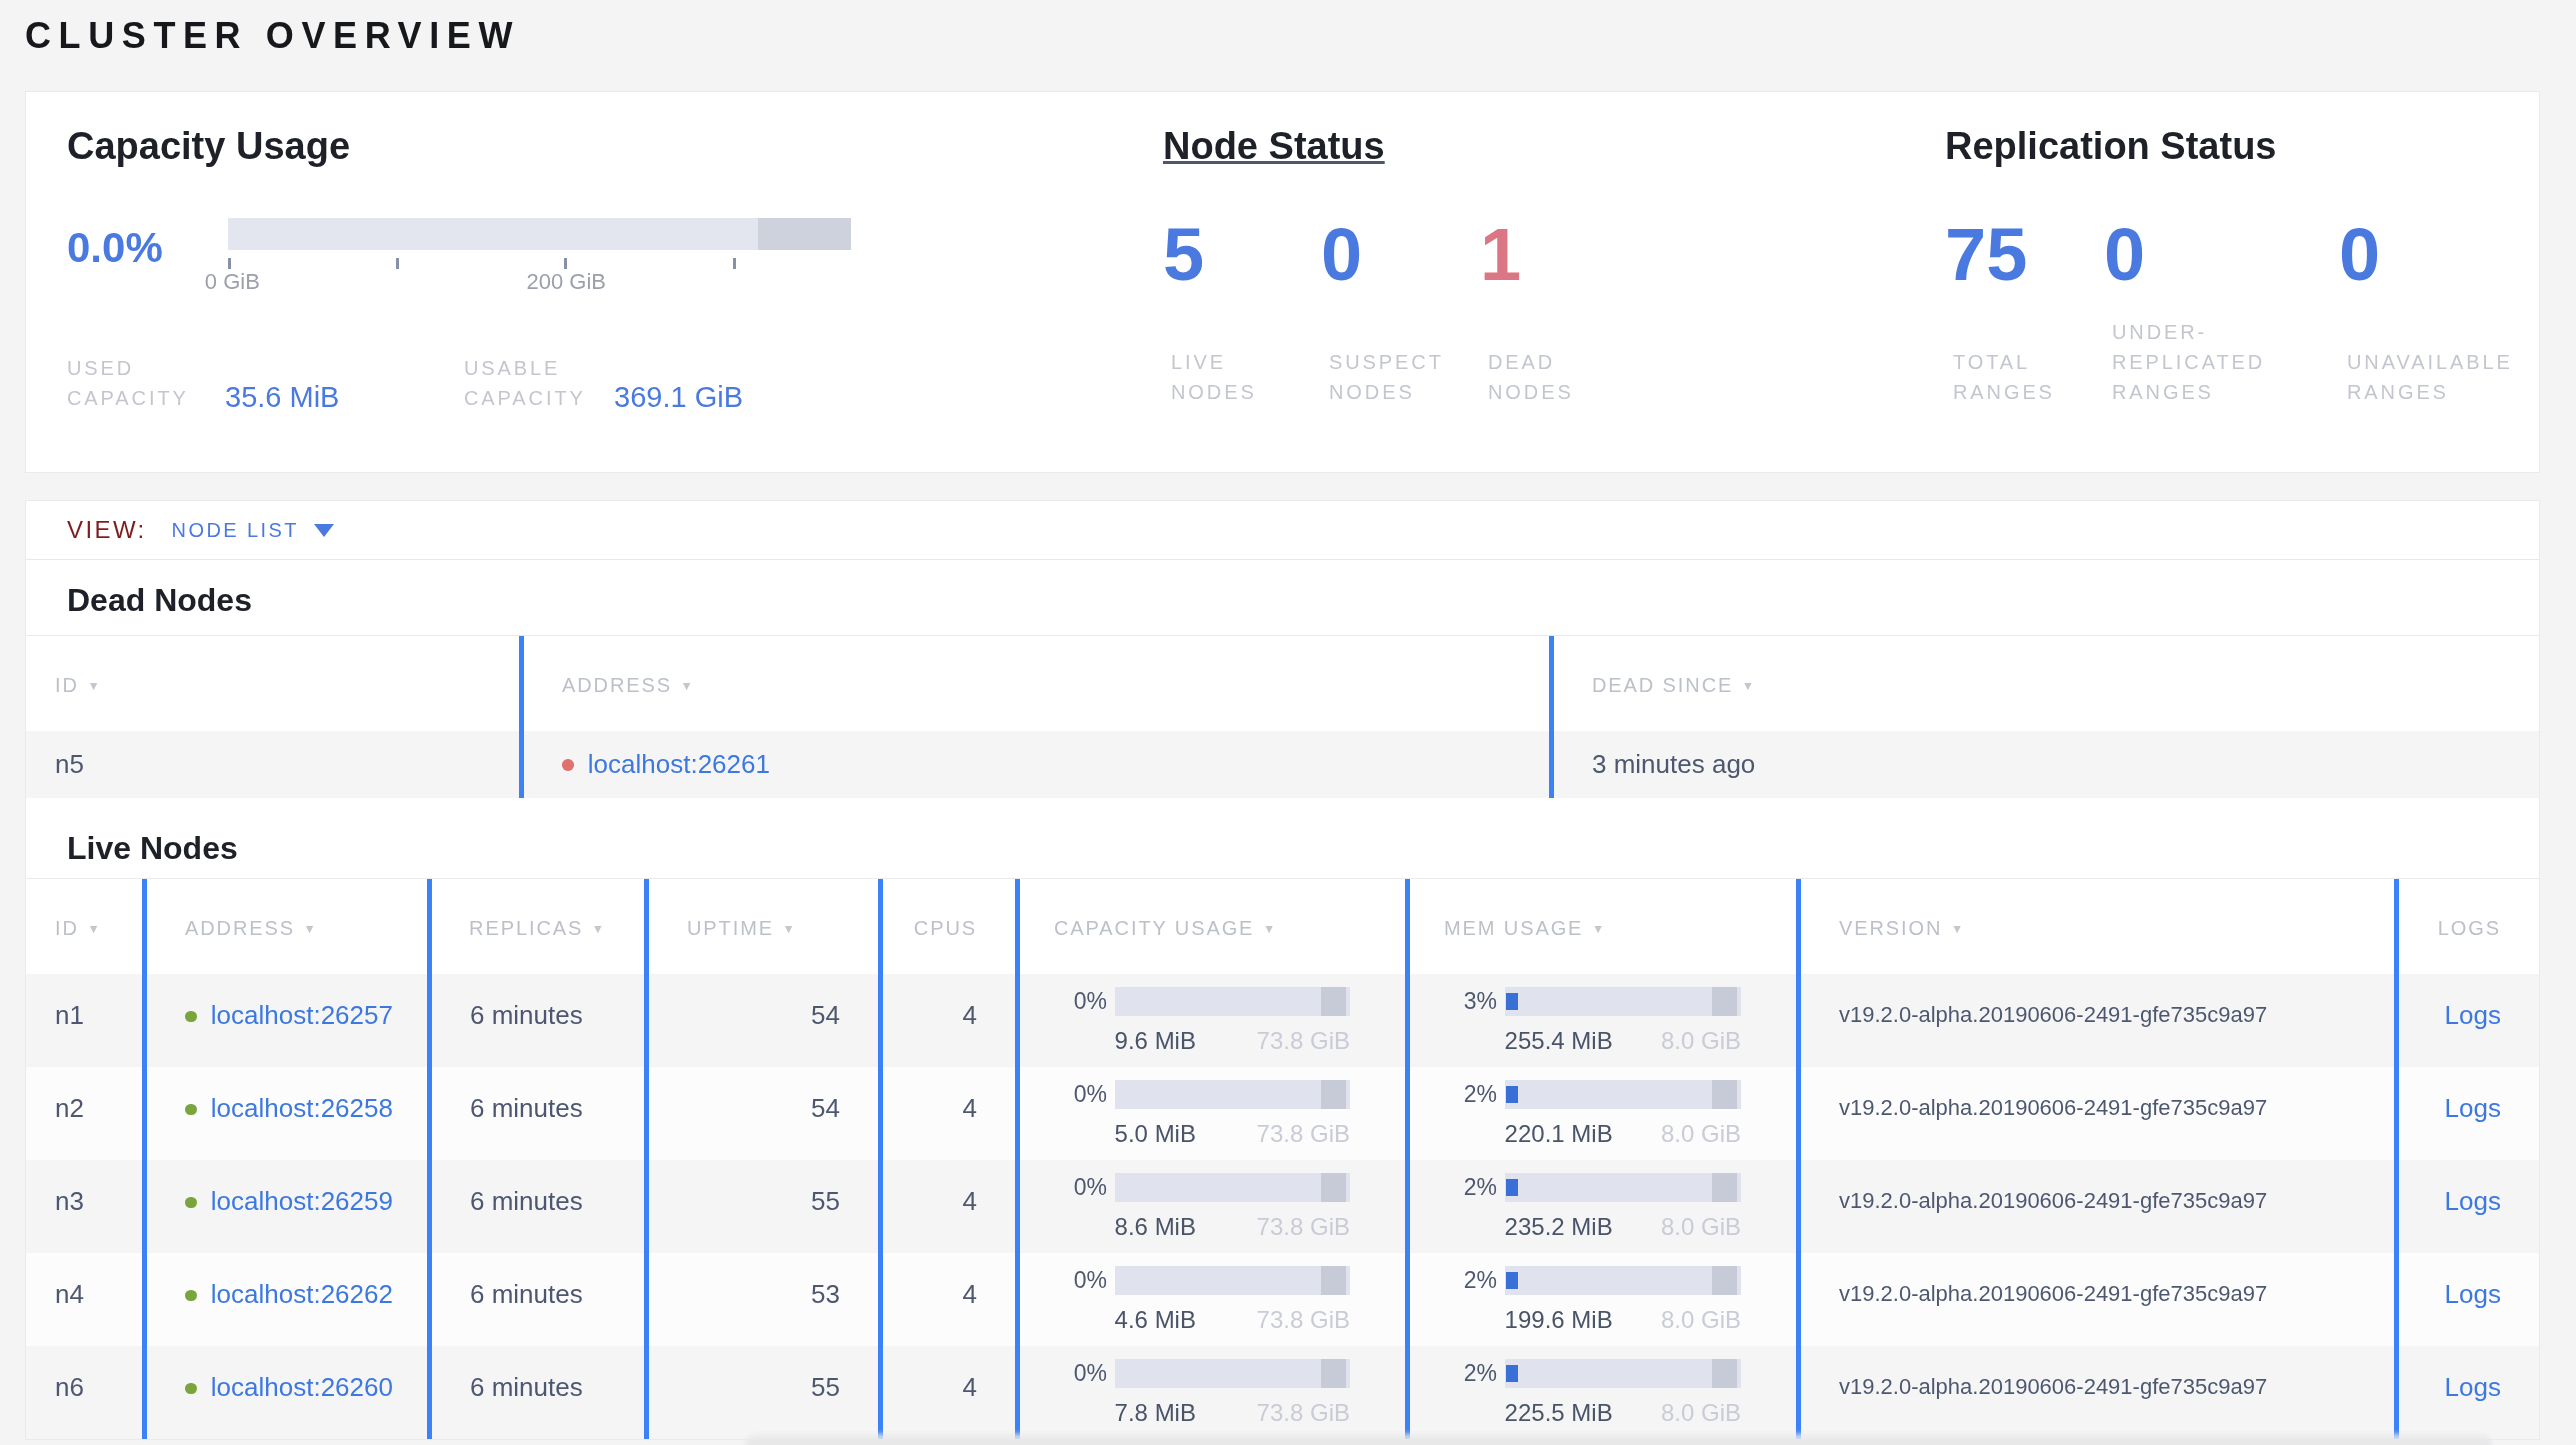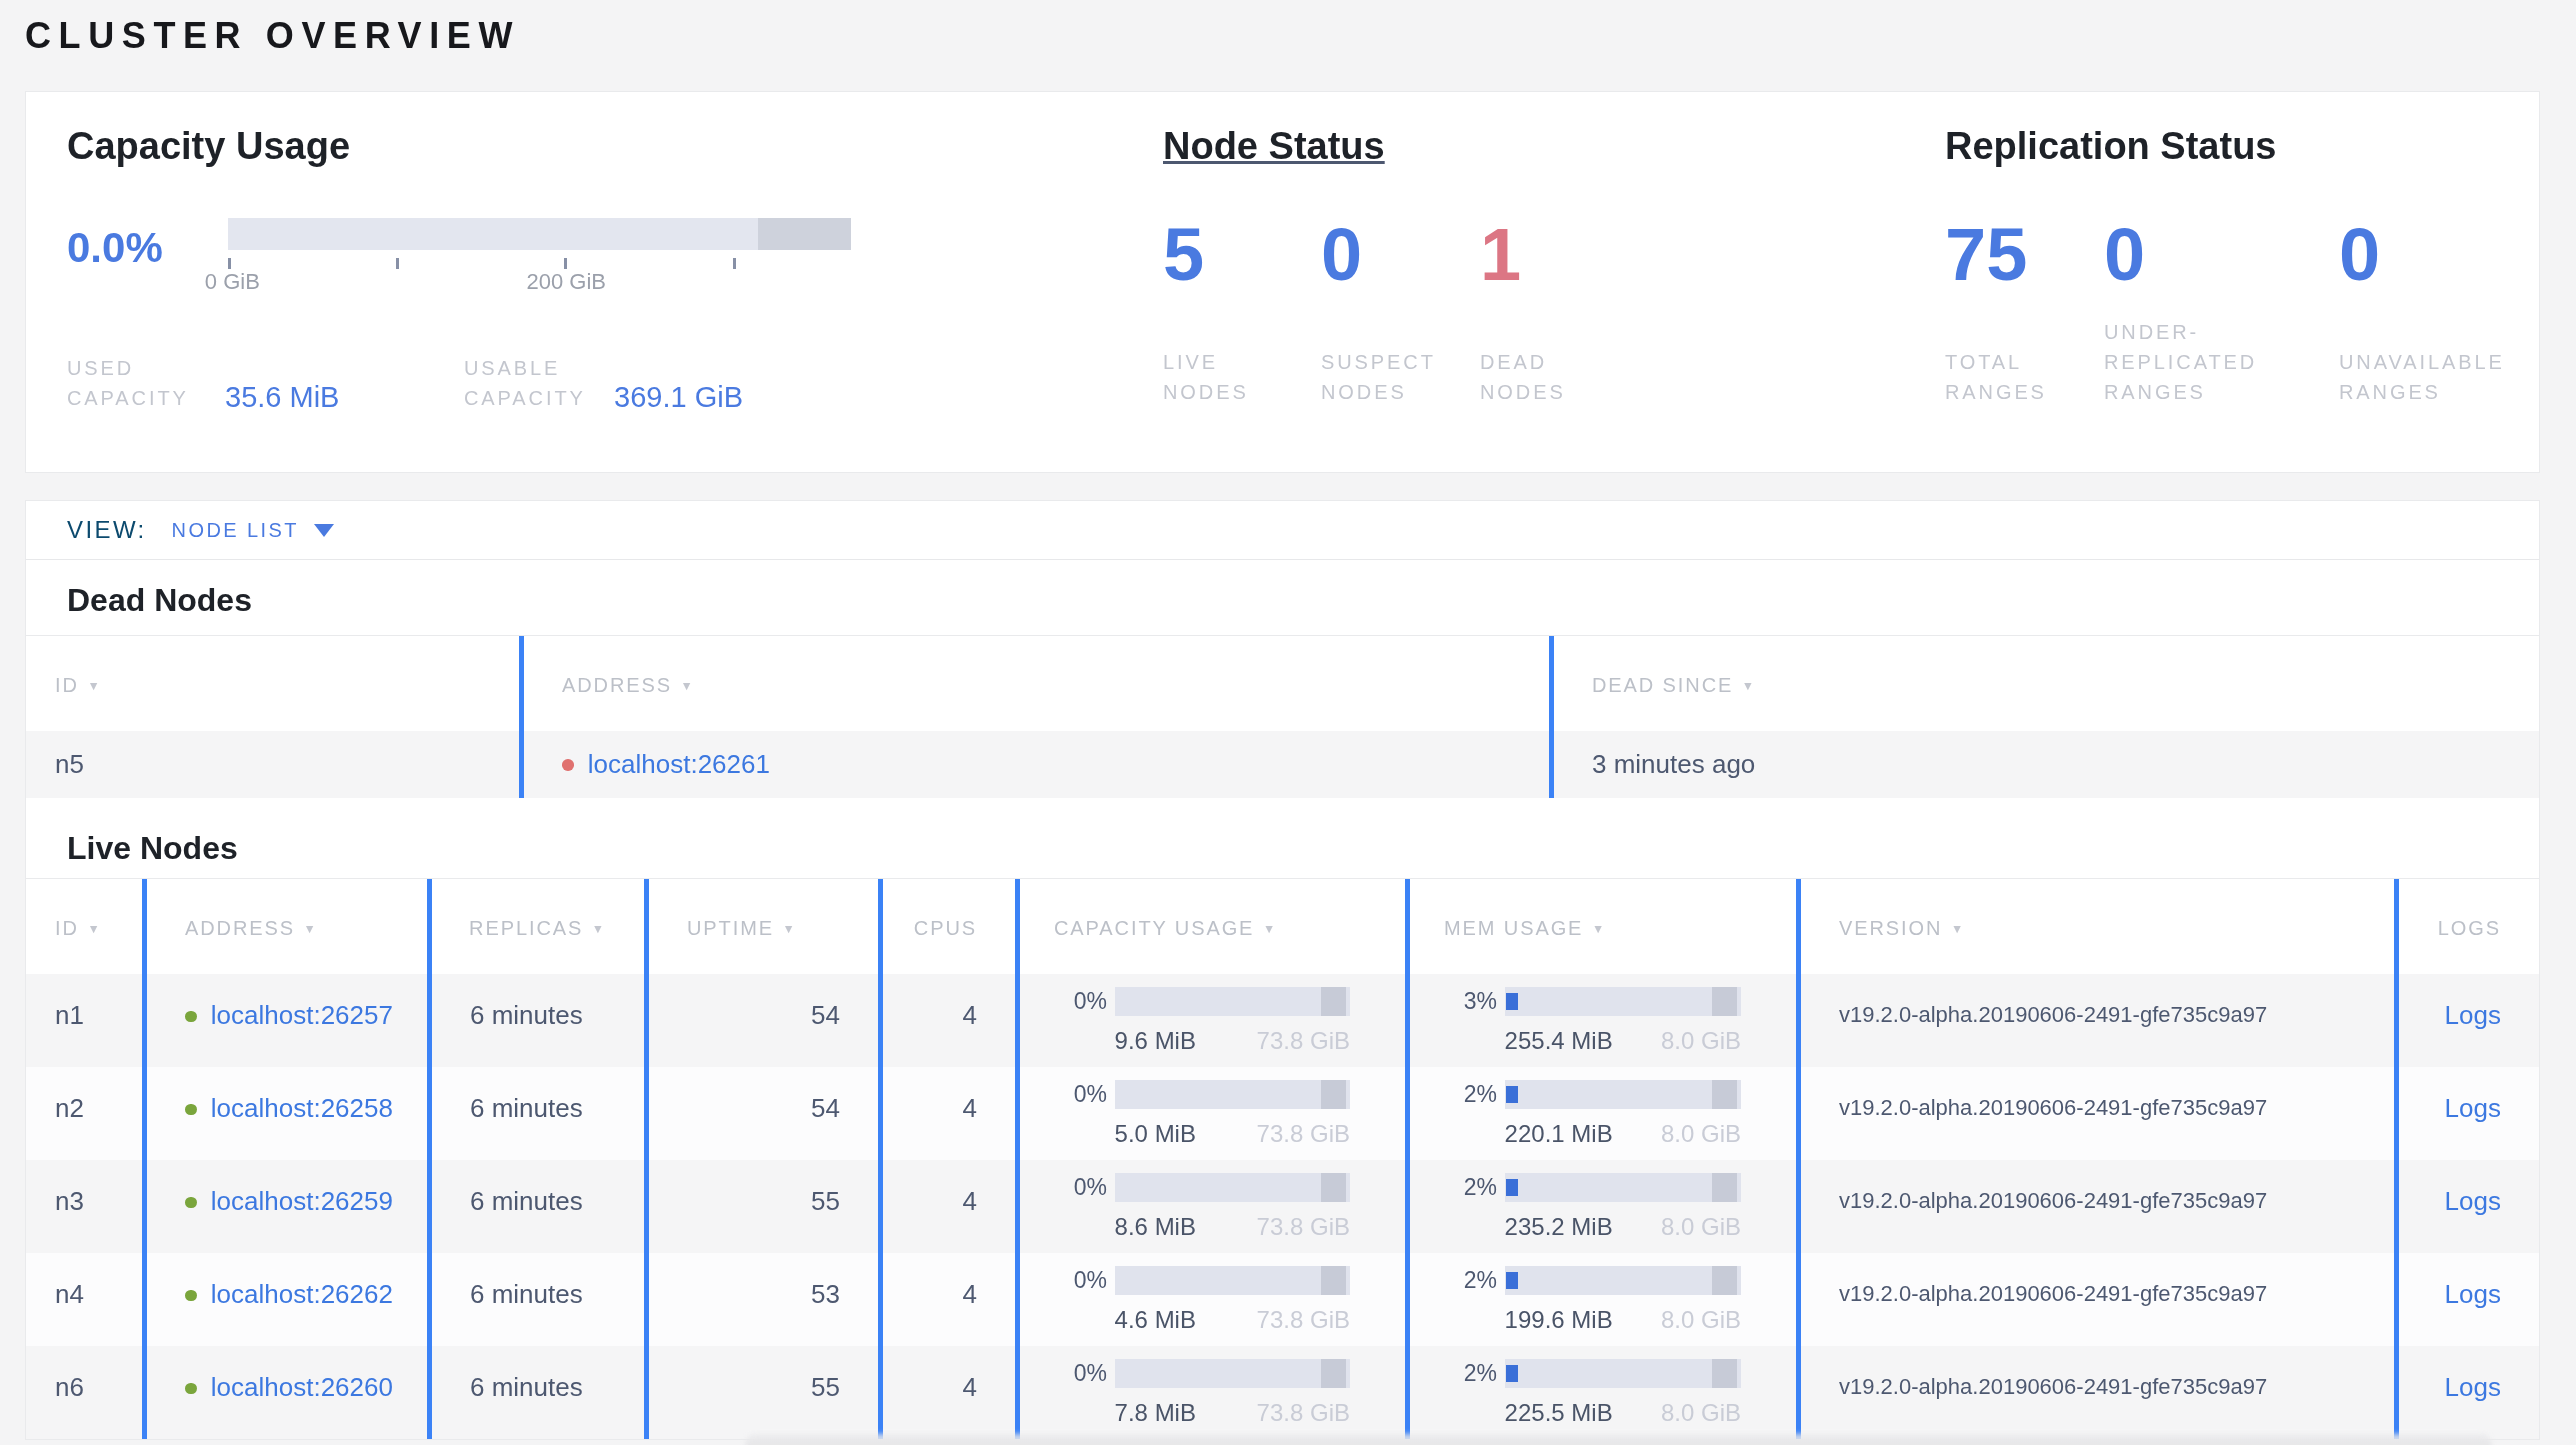--- a/index.html
+++ b/index.html
@@ -30,28 +30,28 @@
   .stat{display:flex;align-items:flex-end;}
   .stat-1{width:397px;flex:none;}
   .smalllabel{font-size:20px;letter-spacing:2.9px;color:#c3c6ce;line-height:30px;}
   .smalllabel span{display:block;}
   .stat .smalllabel{width:158px;flex:none;}
   .stat-val{font-size:29px;color:#4a7ae0;line-height:31px;padding-bottom:0px;}
   .statcols{display:flex;}
   .statcol{position:relative;height:189px;}
   .statcol .bignum{position:absolute;top:0;left:0;font-size:74px;font-weight:700;line-height:74px;color:#4a7ae0;}
   .statcol .bignum.red{color:#dc7684;}
-  .statcol .smalllabel{position:absolute;bottom:0;left:0;}
+  .statcol .smalllabel{position:absolute;bottom:0;left:8px;}
   .nodes-c1{width:158px;}.nodes-c2{width:159px;}.nodes-c3{width:191px;}
   .repl-c1{width:159px;}.repl-c2{width:235px;}.repl-c3{width:210px;}
 
   
   .lower{margin-top:27px;}
   .viewbar{height:58px;border-bottom:1px solid #e7e8ea;display:flex;align-items:center;padding-left:41px;}
-  .view-label{font-size:24px;letter-spacing:2.4px;color:#0c4a6e;}
+  .view-label{font-size:24px;letter-spacing:2.4px;color:#7f1d1d;}
   .view-select{display:flex;align-items:center;margin-left:25px;cursor:pointer;}
   .view-value{font-size:20px;letter-spacing:2.4px;color:#4a7ae0;}
   .caret{margin-left:15.3px;width:0;height:0;border-left:10.5px solid transparent;border-right:10.5px solid transparent;border-top:13.4px solid #4a7ae0;}
   h3{font-size:32px;font-weight:700;color:#1e2228;margin:0;padding-left:41px;line-height:38px;}
   .h3-dead{padding-top:21px;padding-bottom:15.3px;}
   .h3-live{padding-top:31px;padding-bottom:11.5px;}
 
   .thead{border-top:1px solid #e9eaec;}
   .gridrow{display:grid;}
   .dead-grid{grid-template-columns:493px 1030px 1fr;}

